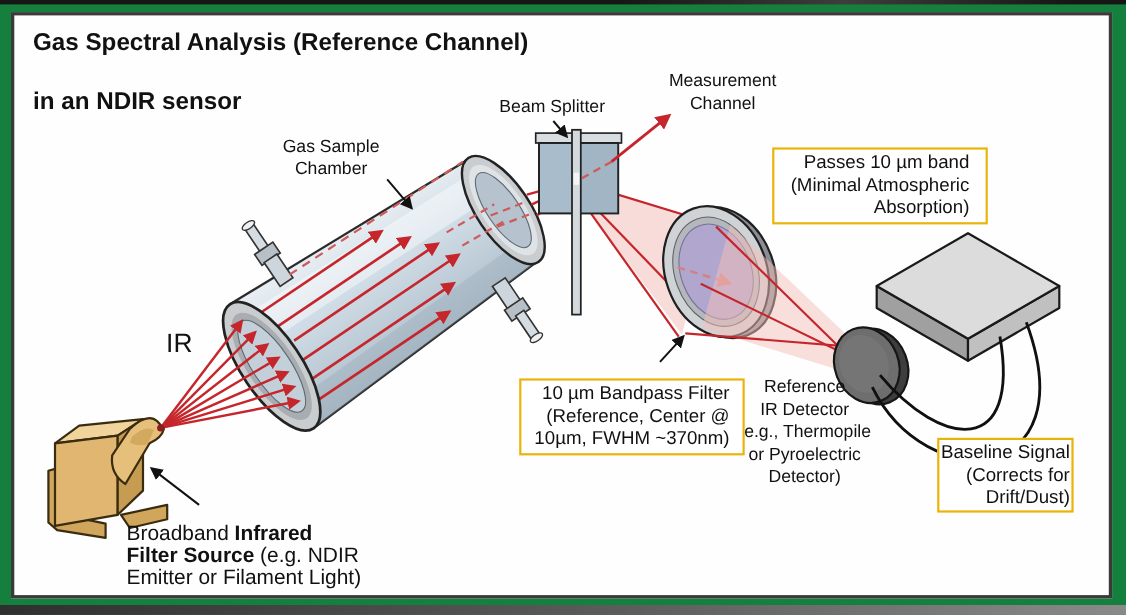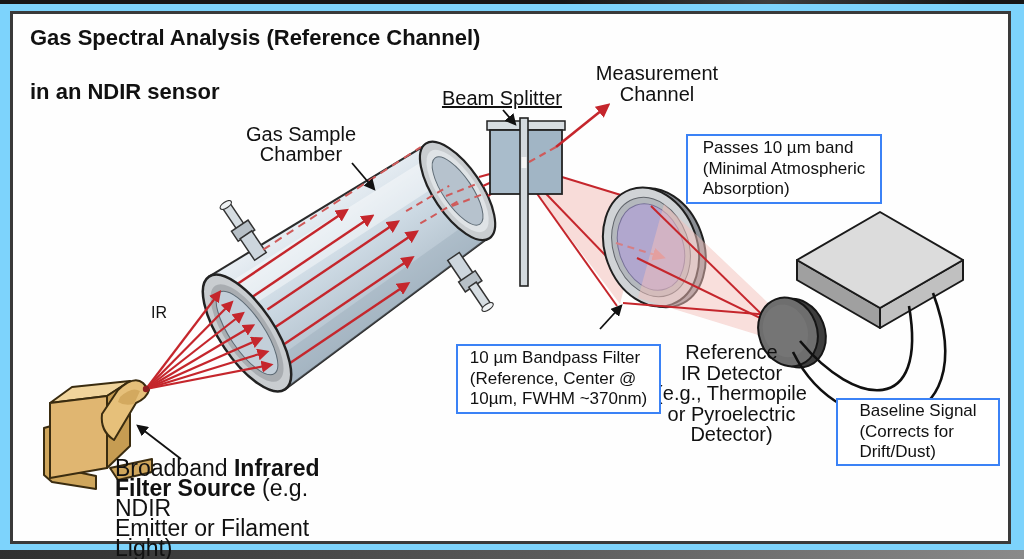--- a/index.html
+++ b/index.html
@@ -1,32 +1,32 @@
 <!DOCTYPE html>
 <html><head>
 <meta charset="utf-8">
 <style>
   html,body{margin:0;padding:0;background:#ffffff;}
-  .stage{position:relative;width:1024px;height:559px;background:#7dd3fc;overflow:hidden;
+  .stage{position:relative;width:1024px;height:559px;background:#15803d;overflow:hidden;
          font-family:"Liberation Sans", sans-serif;color:#111;}
   .edge-top{position:absolute;left:0;top:0;width:1024px;height:4px;
             background:linear-gradient(90deg,#161616 55%,#3d3d3d 75%,#161616 95%);}
   .edge-bottom{position:absolute;left:0;bottom:0;width:1024px;height:9px;
             background:linear-gradient(90deg,#2f2f2f,#5c5c5c 55%,#8a8a8a);}
   .frame{position:absolute;left:10px;top:11px;width:1001px;height:533px;
          border:3px solid #3a3a3a;background:#fefefe;box-sizing:border-box;}
   svg.diagram{position:absolute;left:0;top:0;z-index:1;}
-  .lbl{position:absolute;z-index:2;line-height:20px;font-size:20px;}
+  .lbl{position:absolute;z-index:2;line-height:20px;font-size:16px;}
   .preline{white-space:pre-line;}
   .center{text-align:center;}
   .title{position:absolute;left:30px;top:24px;z-index:2;font-size:22px;font-weight:bold;line-height:27px;white-space:pre-line;}
-  .callout{position:absolute;z-index:2;background:#ffffff;border:2px solid #3b82f6;
-           text-align:left;font-size:17px;line-height:20.5px;white-space:pre-line;
-           display:flex;align-items:center;justify-content:center;box-sizing:border-box;}
-  .src-label{position:absolute;left:115px;top:458px;width:240px;z-index:2;font-size:23px;line-height:20px;}
+  .callout{position:absolute;z-index:2;background:#ffffff;border:2px solid #eab308;
+           text-align:right;font-size:17px;line-height:20.5px;white-space:pre-line;
+           display:flex;align-items:center;justify-content:center;box-sizing:border-box;margin-left:16px;}
+  .src-label{position:absolute;left:115px;top:476px;width:240px;z-index:2;font-size:19px;line-height:20px;}
 </style>
 </head>
 <body>
 
 <div class="stage">
   <div class="edge-top"></div>
   <div class="frame"></div>
 
   <svg class="diagram" width="1024" height="559" viewBox="0 0 1024 559">
     <defs>
@@ -177,46 +177,46 @@
       <line x1="503" y1="110" x2="515" y2="124" marker-end="url(#ba)"></line>
       <line x1="352" y1="163" x2="374" y2="189" marker-end="url(#ba)"></line>
       <line x1="600" y1="329" x2="621" y2="306" marker-end="url(#ba)"></line>
       <line x1="181" y1="459" x2="138" y2="426" marker-end="url(#ba)"></line>
     </g>
   </svg>
 
   <div class="title"><span>Gas Spectral Analysis (Reference Channel)</span><br>
     <span>in an NDIR sensor</span></div>
 
-  <div class="lbl center" style="left:436px;top:88px;width:132px;text-decoration:underline;">Beam Splitter</div>
+  <div class="lbl center" style="left:436px;top:88px;width:132px;">Beam Splitter</div>
 
   <div class="lbl center preline" style="left:577px;top:63px;width:160px;line-height:21px;">Measurement
 Channel</div>
 
   <div class="lbl center preline" style="left:221px;top:124px;width:160px;">Gas Sample
 Chamber</div>
 
-  <div class="lbl" style="left:151px;top:303px;font-size:16px;">IR</div>
+  <div class="lbl" style="left:151px;top:303px;font-size:24px;">IR</div>
 
 
   <div class="lbl center preline" style="left:649px;top:342px;width:165px;line-height:20.5px;">Reference
 IR Detector
 (e.g., Thermopile
 or Pyroelectric
 Detector)</div>
 
   <div class="callout" style="left:686px;top:134px;width:196px;height:70px;">Passes 10 µm band
 (Minimal Atmospheric
 Absorption)</div>
 
   <div class="callout" style="left:456px;top:344px;width:205px;height:70px;">10 µm Bandpass Filter
 (Reference, Center @
 10µm, FWHM ~370nm)</div>
 
-  <div class="callout" style="left:836px;top:398px;width:164px;height:68px;">Baseline Signal
+  <div class="callout" style="left:836px;top:398px;width:124px;height:68px;">Baseline Signal
 (Corrects for
 Drift/Dust)</div>
 
   <div class="src-label">
     <span>Broadband </span><b>Infrared</b><br>
     <b>Filter Source</b><span> (e.g. NDIR</span><br>
     <span>Emitter or Filament Light)</span>
   </div>
 
   <div class="edge-bottom"></div>

